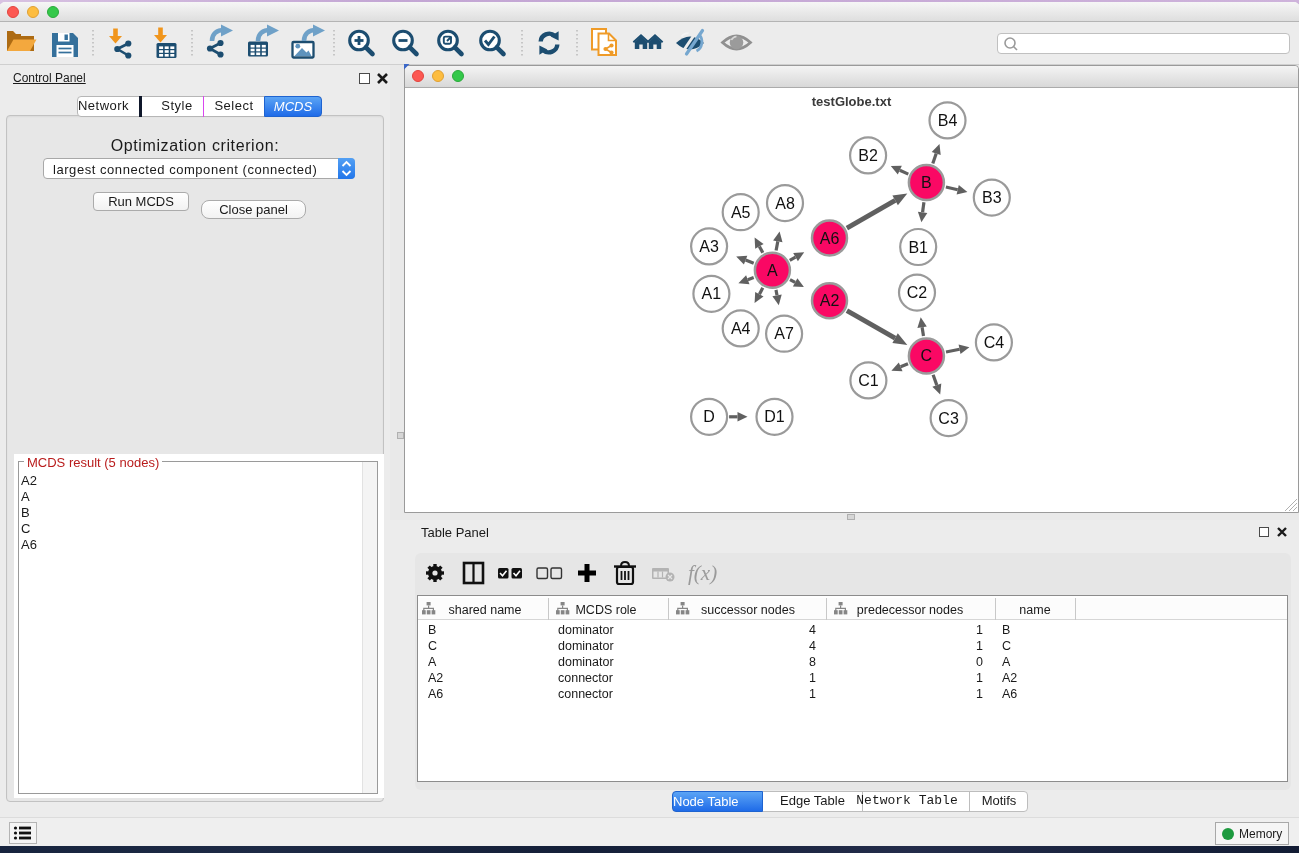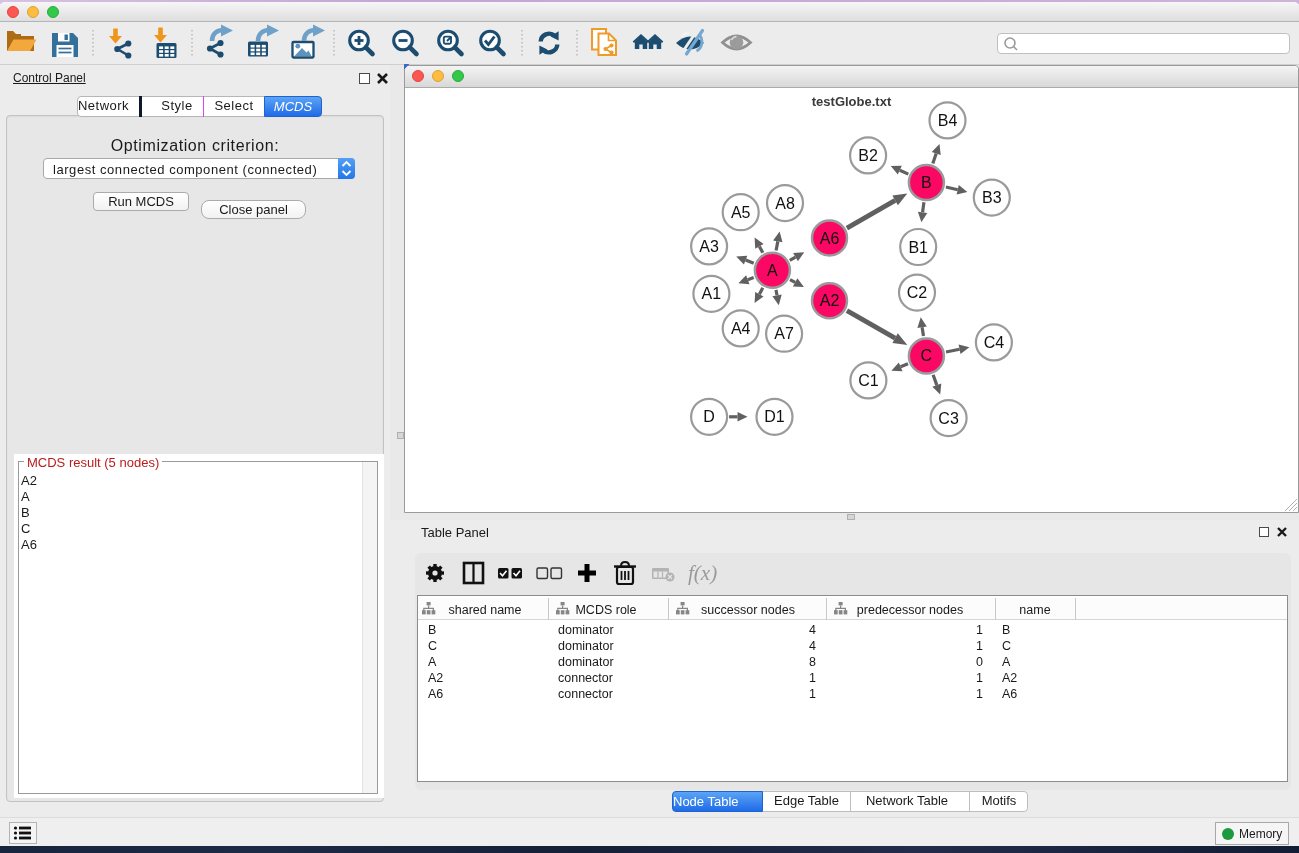--- a/index.html
+++ b/index.html
@@ -440,22 +440,22 @@
     <text x="584" y="62">A2</text>
 <text x="10" y="78">A6</text>
     <text x="140" y="78">connector</text>
     <text x="398" y="78" text-anchor="end">1</text>
     <text x="565" y="78" text-anchor="end">1</text>
     <text x="584" y="78">A6</text>
 </svg>
 
 <div class="abs" style="left:672px;top:791px;width:356px;height:21px;background:#ffffff;border:1px solid #bdbdbd;border-radius:4px;"></div>
 <div class="abs" style="left:672px;top:791px;width:91px;height:21px;background:linear-gradient(#5ba4f5,#1f6be8);border:1px solid #1e63d0;border-radius:4px 0 0 4px;color:#fff;font-size:13px;line-height:20px;">Node Table</div>
-<div class="abs" style="left:763px;top:791px;width:88px;height:21px;font-size:13px;color:#1a1a1a;text-align:center;line-height:20px;border-right:1px solid #bdbdbd;">Edge Table</div>
-<div class="abs" style="left:845px;top:791px;width:125px;height:21px;font-size:13px;color:#1a1a1a;text-align:center;line-height:20px;border-right:1px solid #bdbdbd;">Network Table</div>
+<div class="abs" style="left:763px;top:791px;width:100px;height:21px;font-size:13px;color:#1a1a1a;text-align:center;line-height:20px;border-right:1px solid #bdbdbd;">Edge Table</div>
+<div class="abs" style="left:845px;top:791px;width:125px;height:21px;font-size:13px;color:#1a1a1a;text-align:center;line-height:20px;border-right:1px solid #bdbdbd;font-family:Liberation Mono, monospace;">Network Table</div>
 <div class="abs" style="left:970px;top:791px;width:58px;height:21px;font-size:13px;color:#1a1a1a;text-align:center;line-height:20px;">Motifs</div>
 
 <div class="abs" style="left:0;top:817px;width:1299px;height:29px;background:#efefef;border-top:1px solid #dcdcdc;"></div>
 <div class="abs" style="left:9px;top:822px;width:28px;height:22px;background:#f4f4f4;border:1px solid #b4b4b4;"></div>
 <svg class="abs" width="20" height="16" style="left:13px;top:825px;" xmlns="http://www.w3.org/2000/svg">
     <g fill="#111">
       <circle cx="2.5" cy="3" r="1.6"></circle>
       <rect x="6" y="1.6" width="12" height="2.8"></rect>
       <circle cx="2.5" cy="8" r="1.6"></circle>
       <rect x="6" y="6.6" width="12" height="2.8"></rect>

